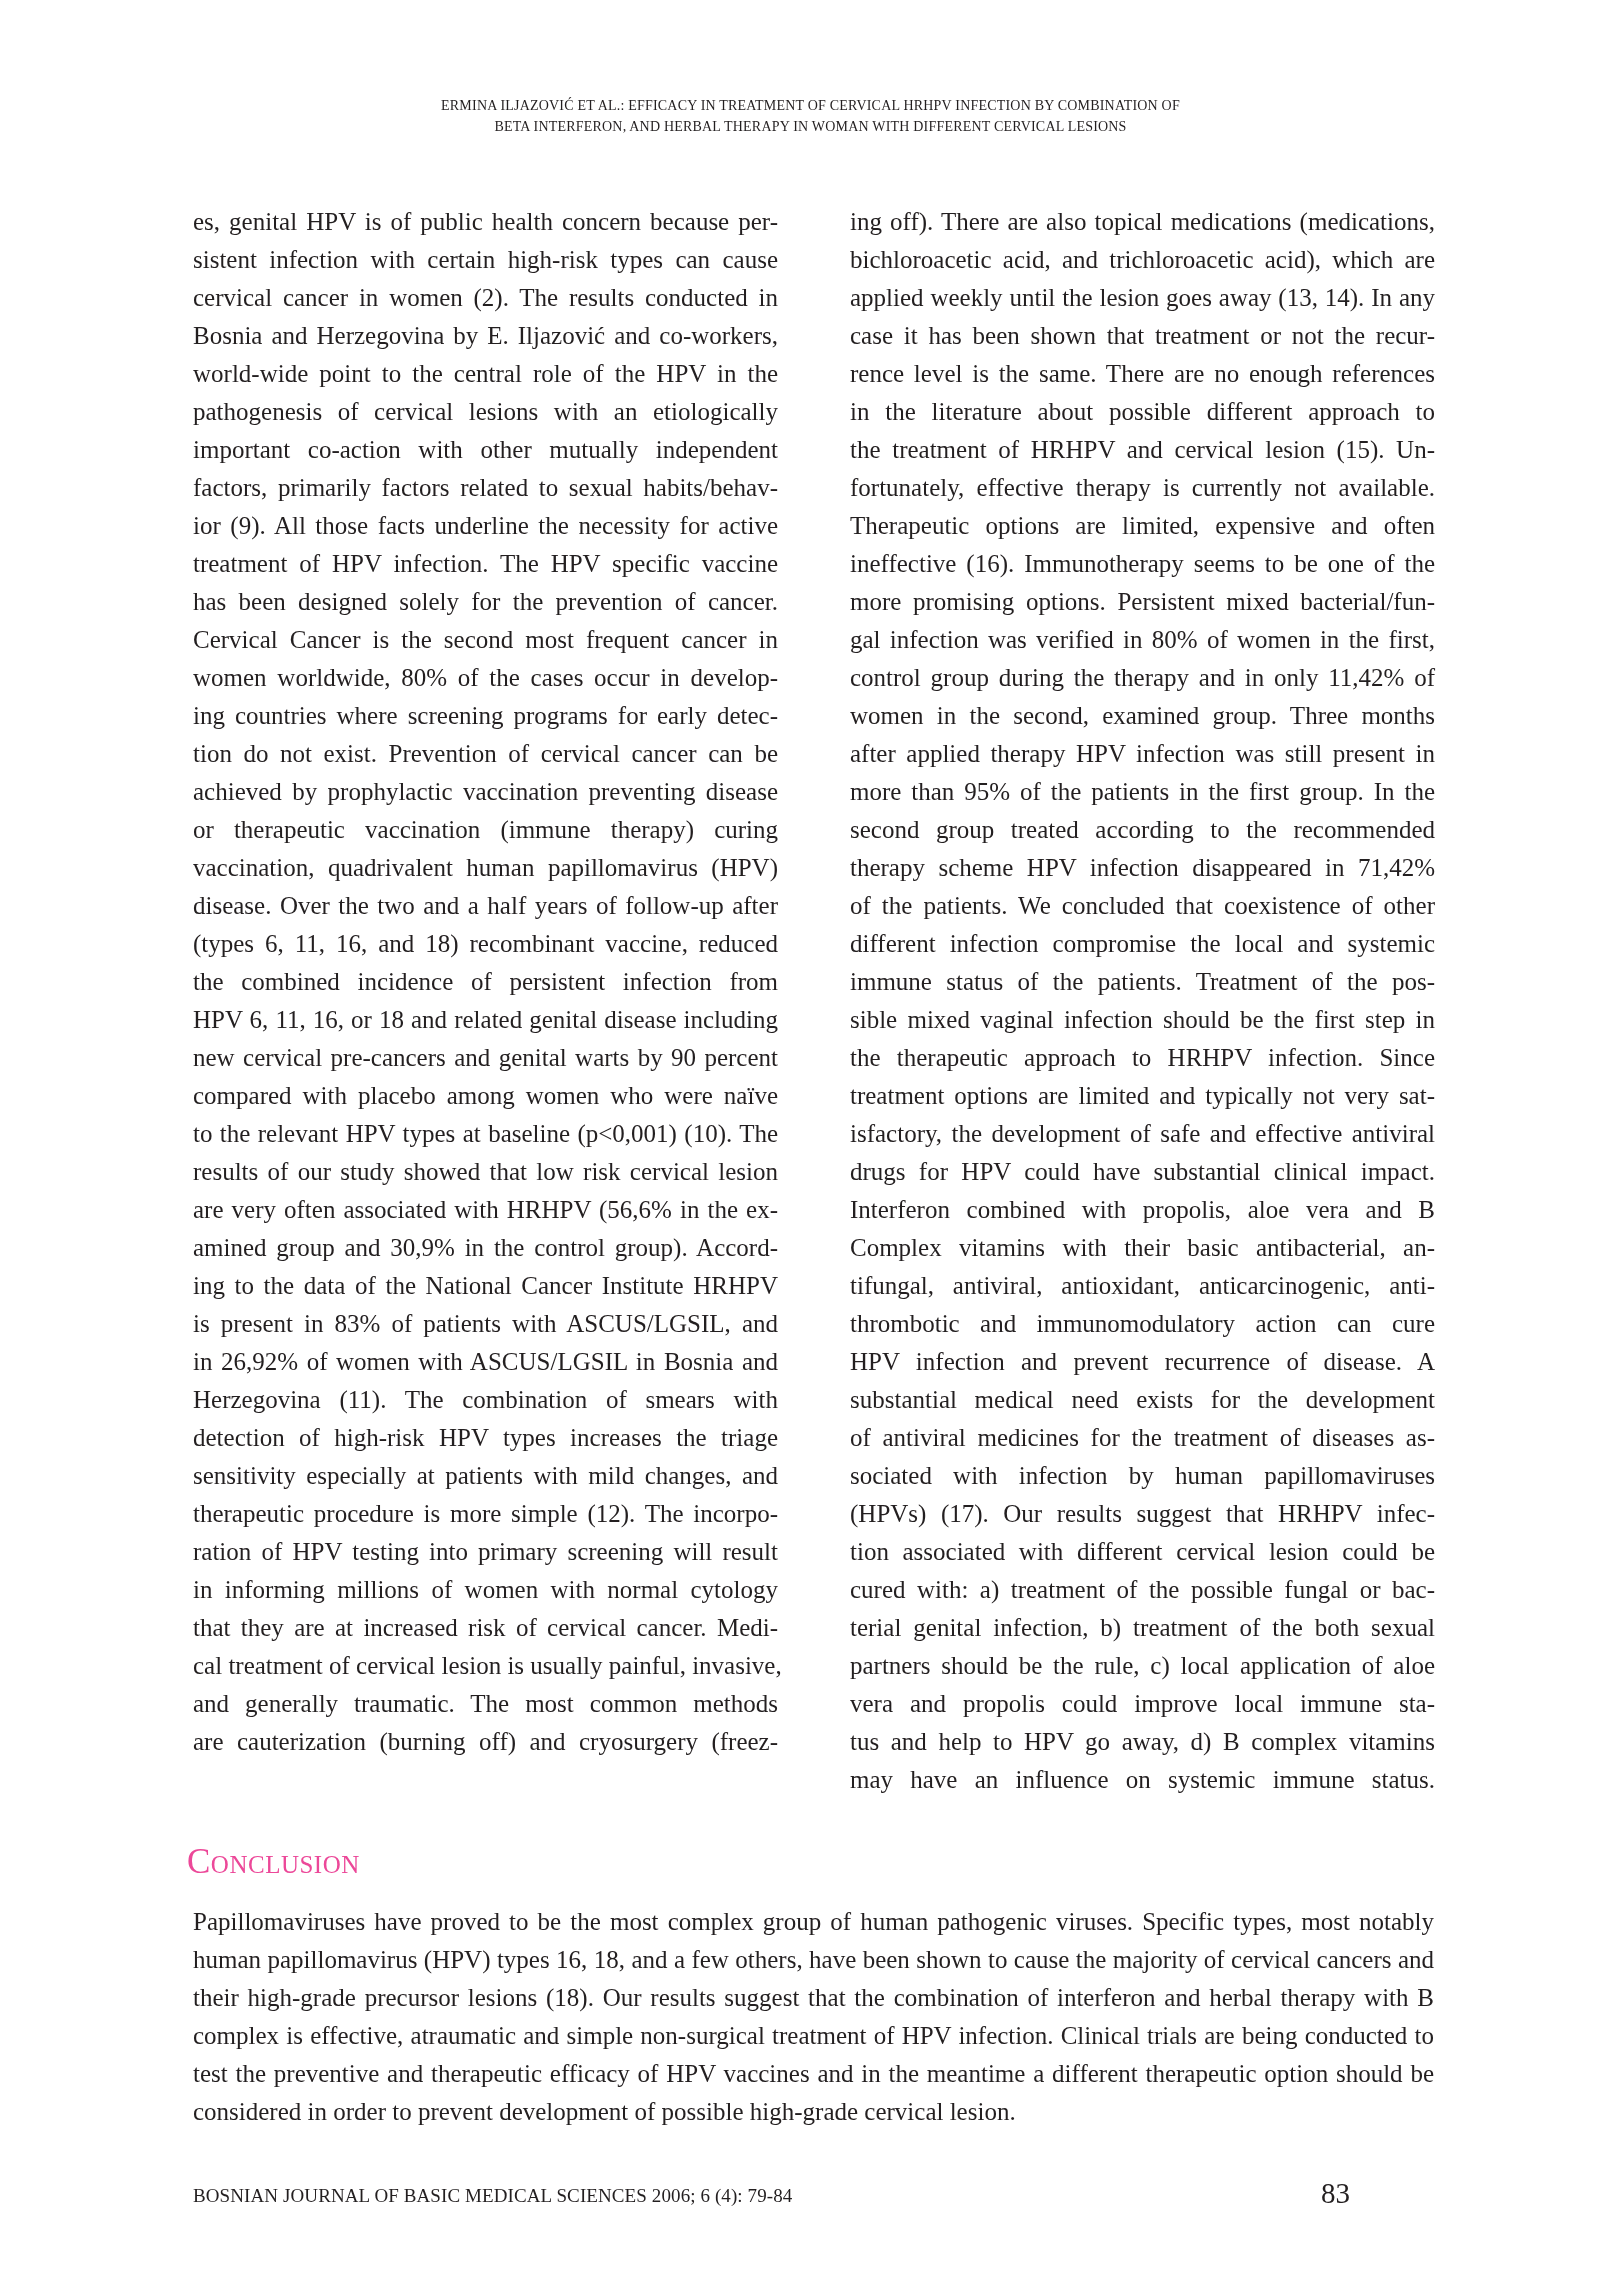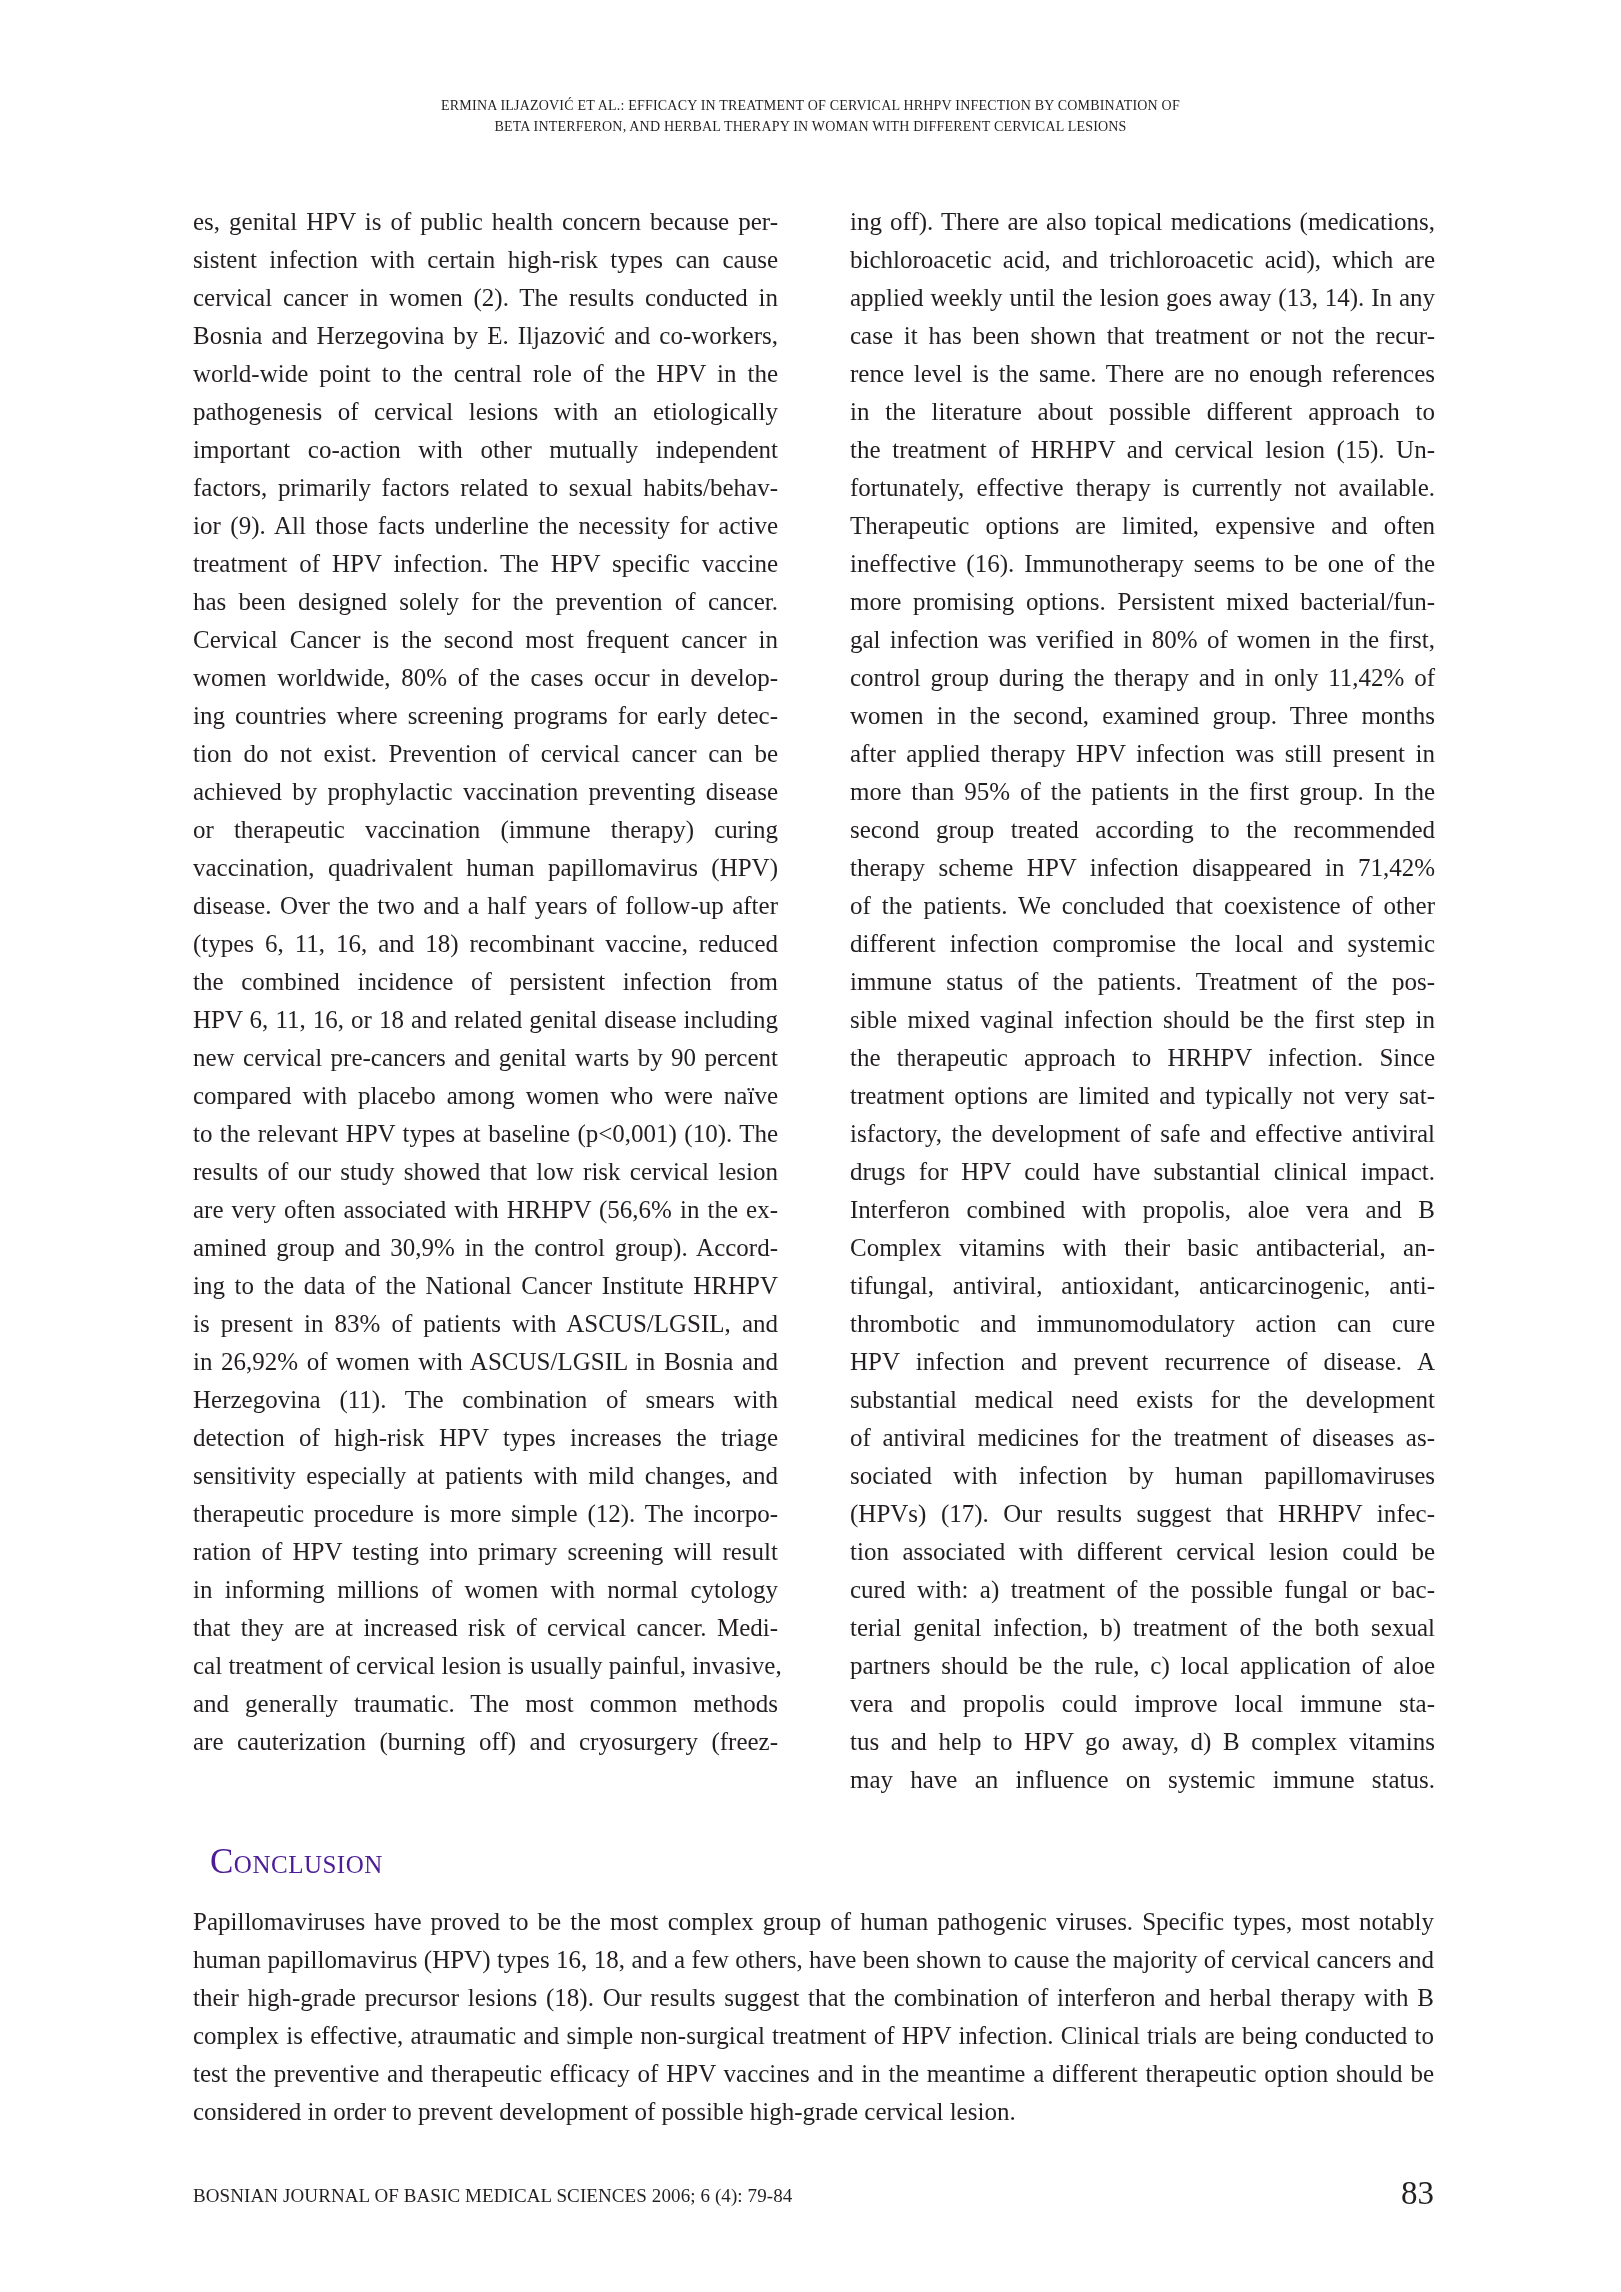--- a/index.html
+++ b/index.html
@@ -41,27 +41,27 @@
       display: block;
       white-space: nowrap;
       text-align: justify;
       text-align-last: justify;
       height: 38px;
     }
     #col-left { left: 193px; }
     #col-right { left: 850px; }
     .section-heading {
       position: absolute;
-      left: 210px;
+      left: 187px;
       top: 1840px;
       font-size: 35px;
       line-height: 43px;
       font-variant: small-caps;
       letter-spacing: 0.5px;
-      color: #4c1d95;
+      color: #ec4899;
     }
     .conclusion {
       position: absolute;
       left: 193px;
       top: 1903px;
       width: 1241px;
       font-size: 25px;
       line-height: 38px;
     }
     .conclusion .line {
@@ -79,25 +79,25 @@
       left: 193px;
       top: 2186px;
       font-size: 19px;
       line-height: 19.6px;
       text-transform: uppercase;
       white-space: nowrap;
       letter-spacing: 0.1px;
     }
     .footer-page {
       position: absolute;
-      left: 1372px;
+      left: 1288px;
       width: 62px;
       top: 2174px;
       text-align: right;
-      font-size: 33px;
+      font-size: 29px;
       line-height: 39px;
     }
   </style>
 </head>
 <body>
 
 <div class="running-header">
   <div>Ermina Iljazović et al.: Efficacy in treatment of cervical HRHPV infection by combination of</div>
   <div>beta interferon, and herbal therapy in woman with different cervical lesions</div>
 </div>

